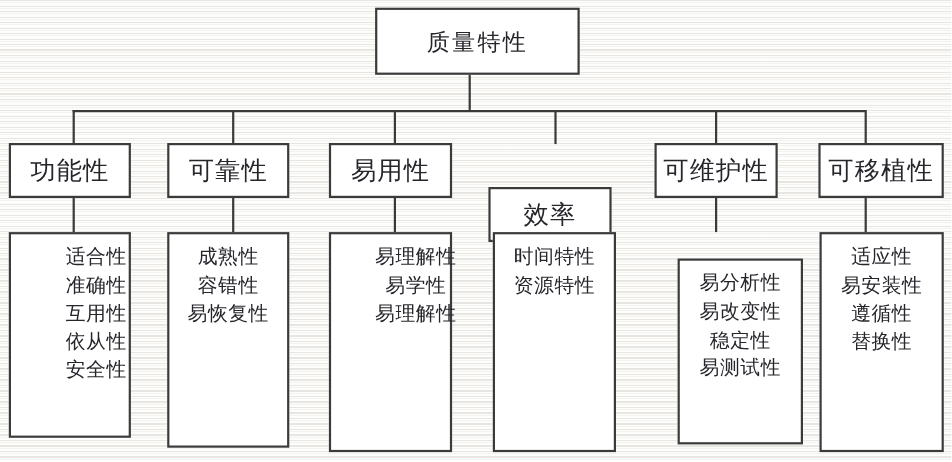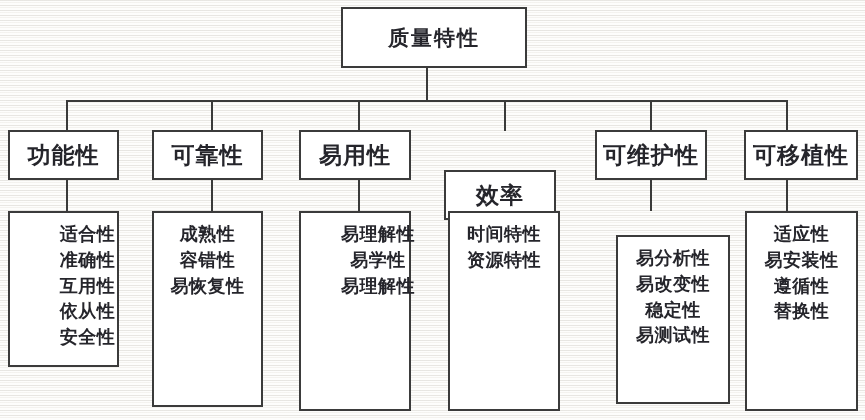--- a/index.html
+++ b/index.html
@@ -24,21 +24,20 @@
       to bottom,
       rgba(228,226,222,0.85) 0px,
       rgba(228,226,222,0.85) 1px,
       rgba(255,255,255,0) 1px,
       rgba(255,255,255,0) 2px,
       rgba(240,238,234,0.7) 2px,
       rgba(240,238,234,0.7) 3px,
       rgba(255,255,255,0) 3px,
       rgba(255,255,255,0) 5px
     );
-    font-weight: bold;
   }
 
   
   .line {
     position: absolute;
     background: #3a3a3a;
   }
   .line.v { width: 2px; }
   .line.h { height: 2px; }
 
@@ -120,21 +119,21 @@
   <div class="box cat" style="left:444px; top:130px; width:112px; height:50px;margin-top:40px;">
     <span>效率</span>
   </div>
   <div class="box cat" style="left:595px; top:130px; width:112px; height:50px;">
     <span>可维护性</span>
   </div>
   <div class="box cat" style="left:744px; top:130px; width:114px; height:50px;">
     <span>可移植性</span>
   </div>
 
-  <div class="box leaf" style="left:8px; top:211px; width:111px; height:156px;padding-left:48px;">
+  <div class="box leaf" style="left:8px; top:211px; width:111px; height:187px;padding-left:48px;">
     <div class="leaf-list">
       <span class="leaf-item">适合性</span>
       <span class="leaf-item">准确性</span>
       <span class="leaf-item">互用性</span>
       <span class="leaf-item">依从性</span>
       <span class="leaf-item">安全性</span>
     </div>
   </div>
 
   <div class="box leaf" style="left:152px; top:211px; width:111px; height:196px;">

